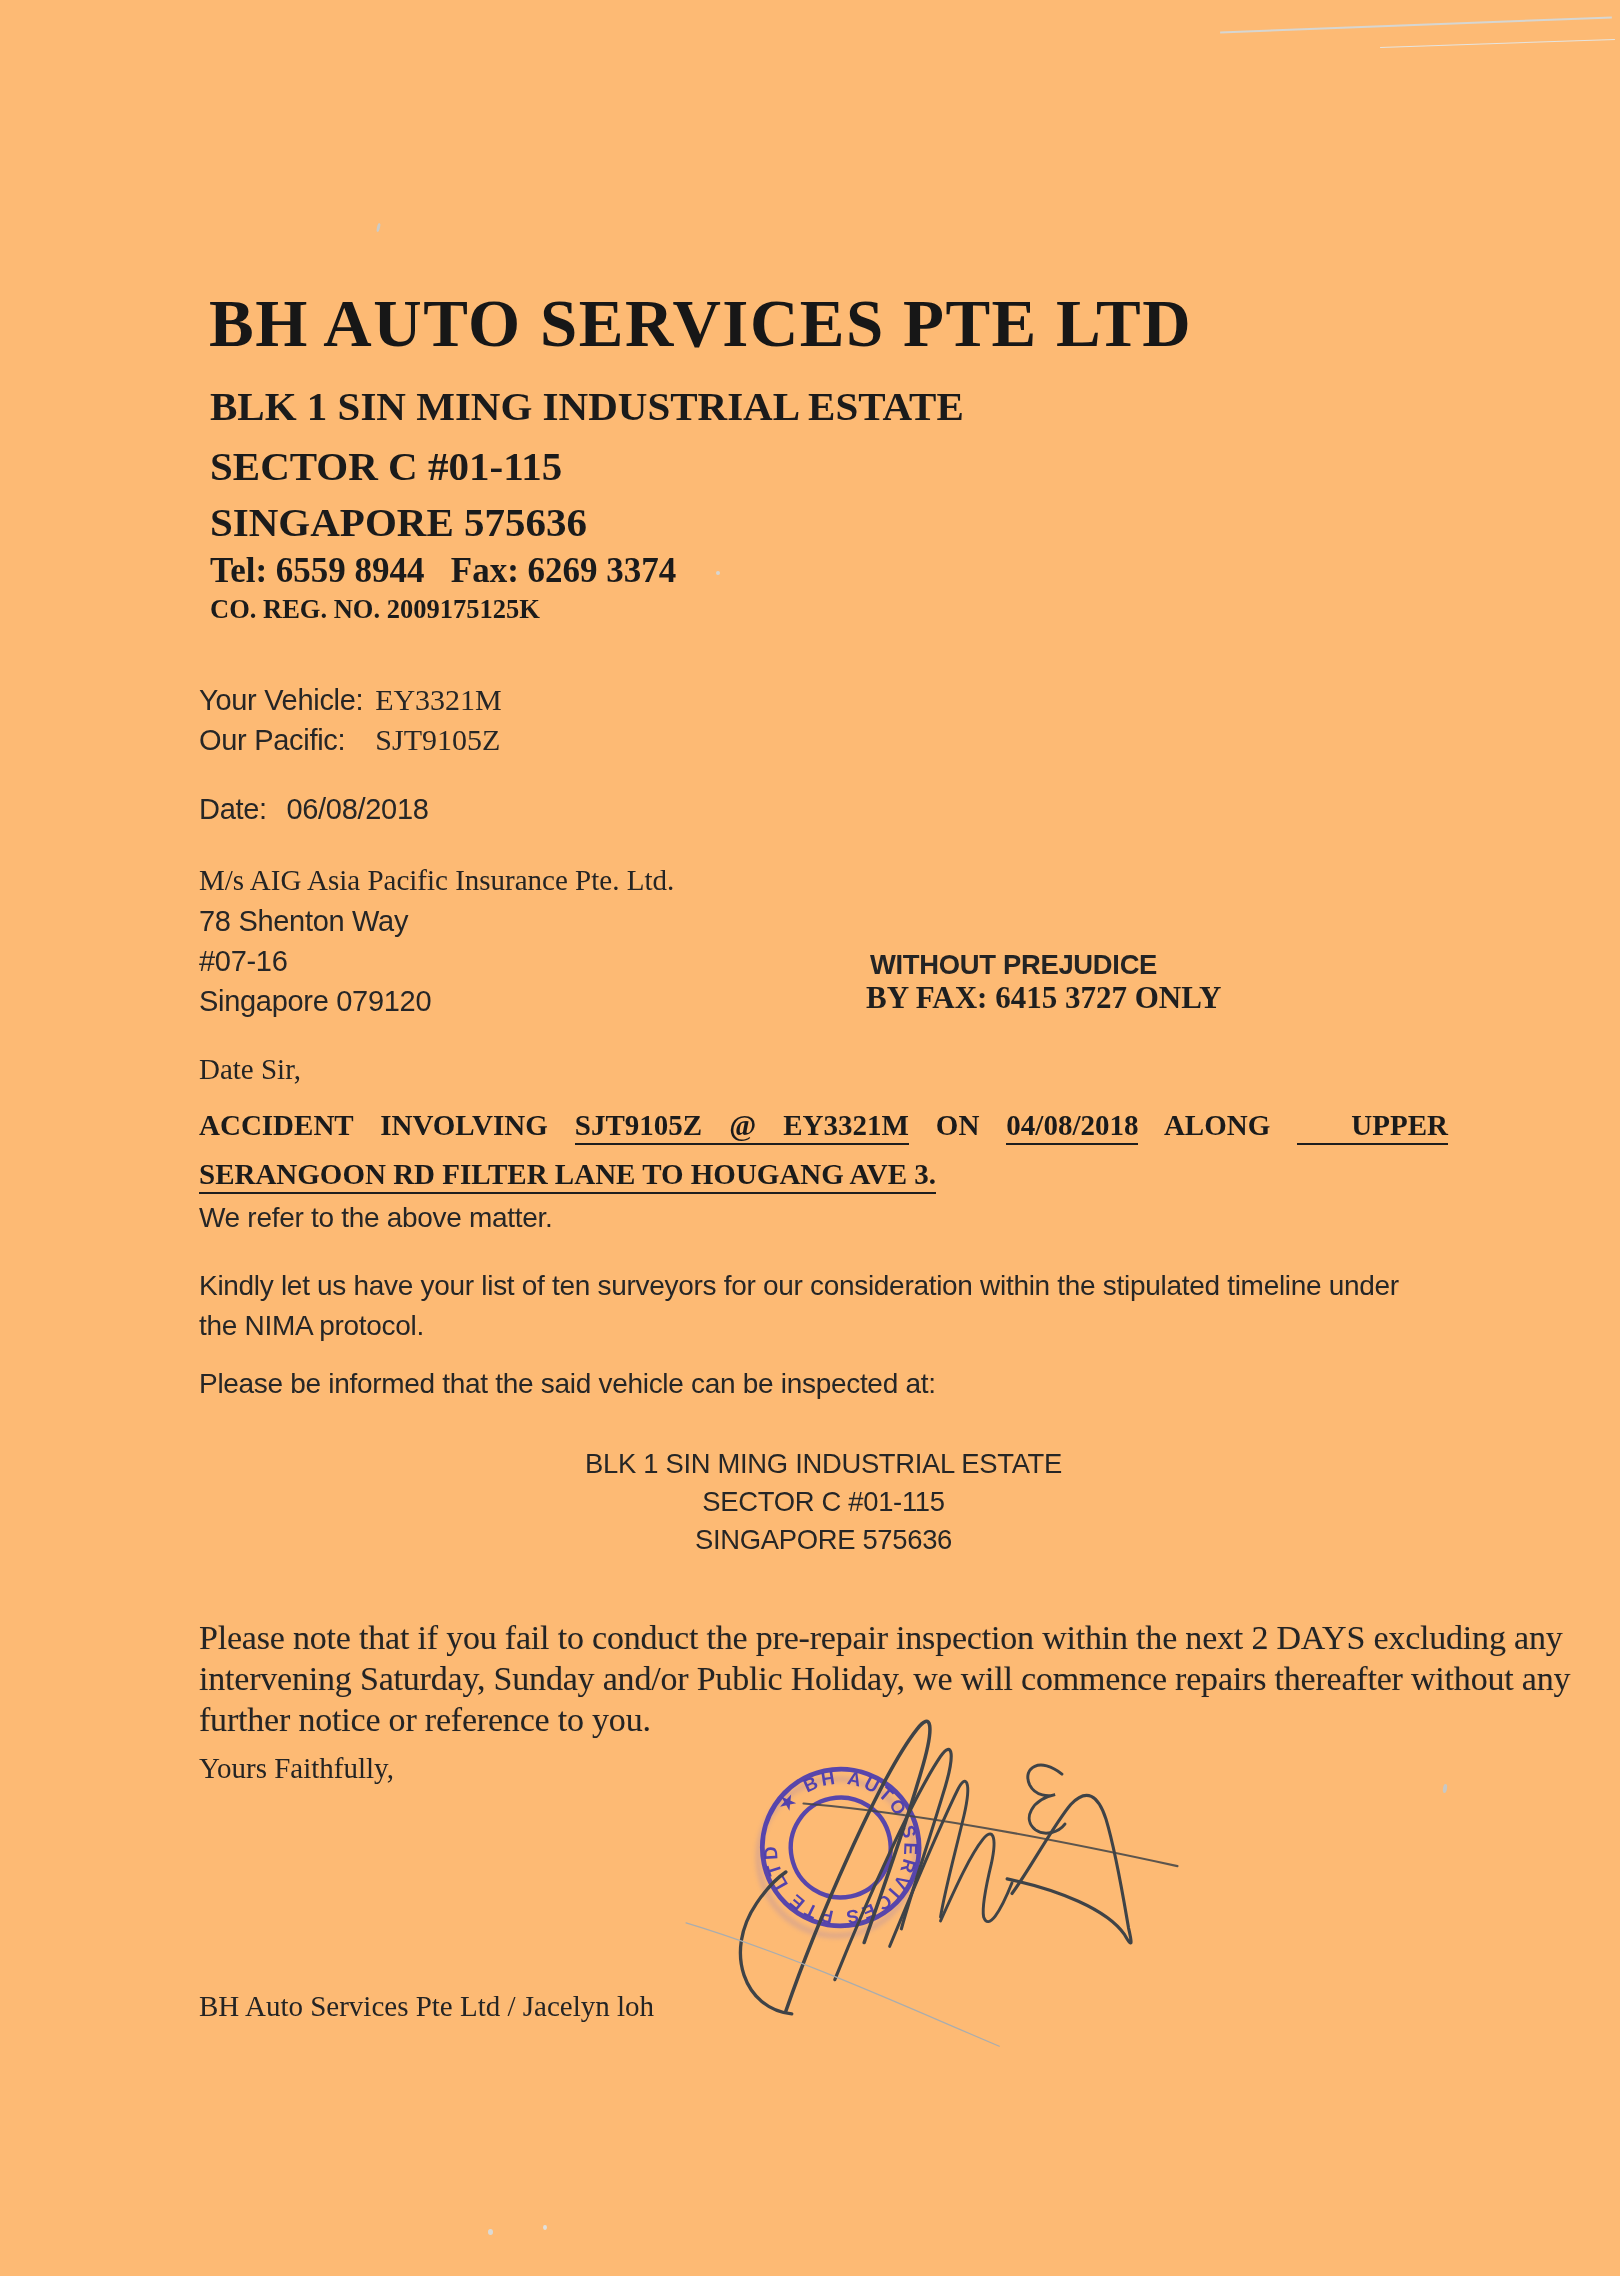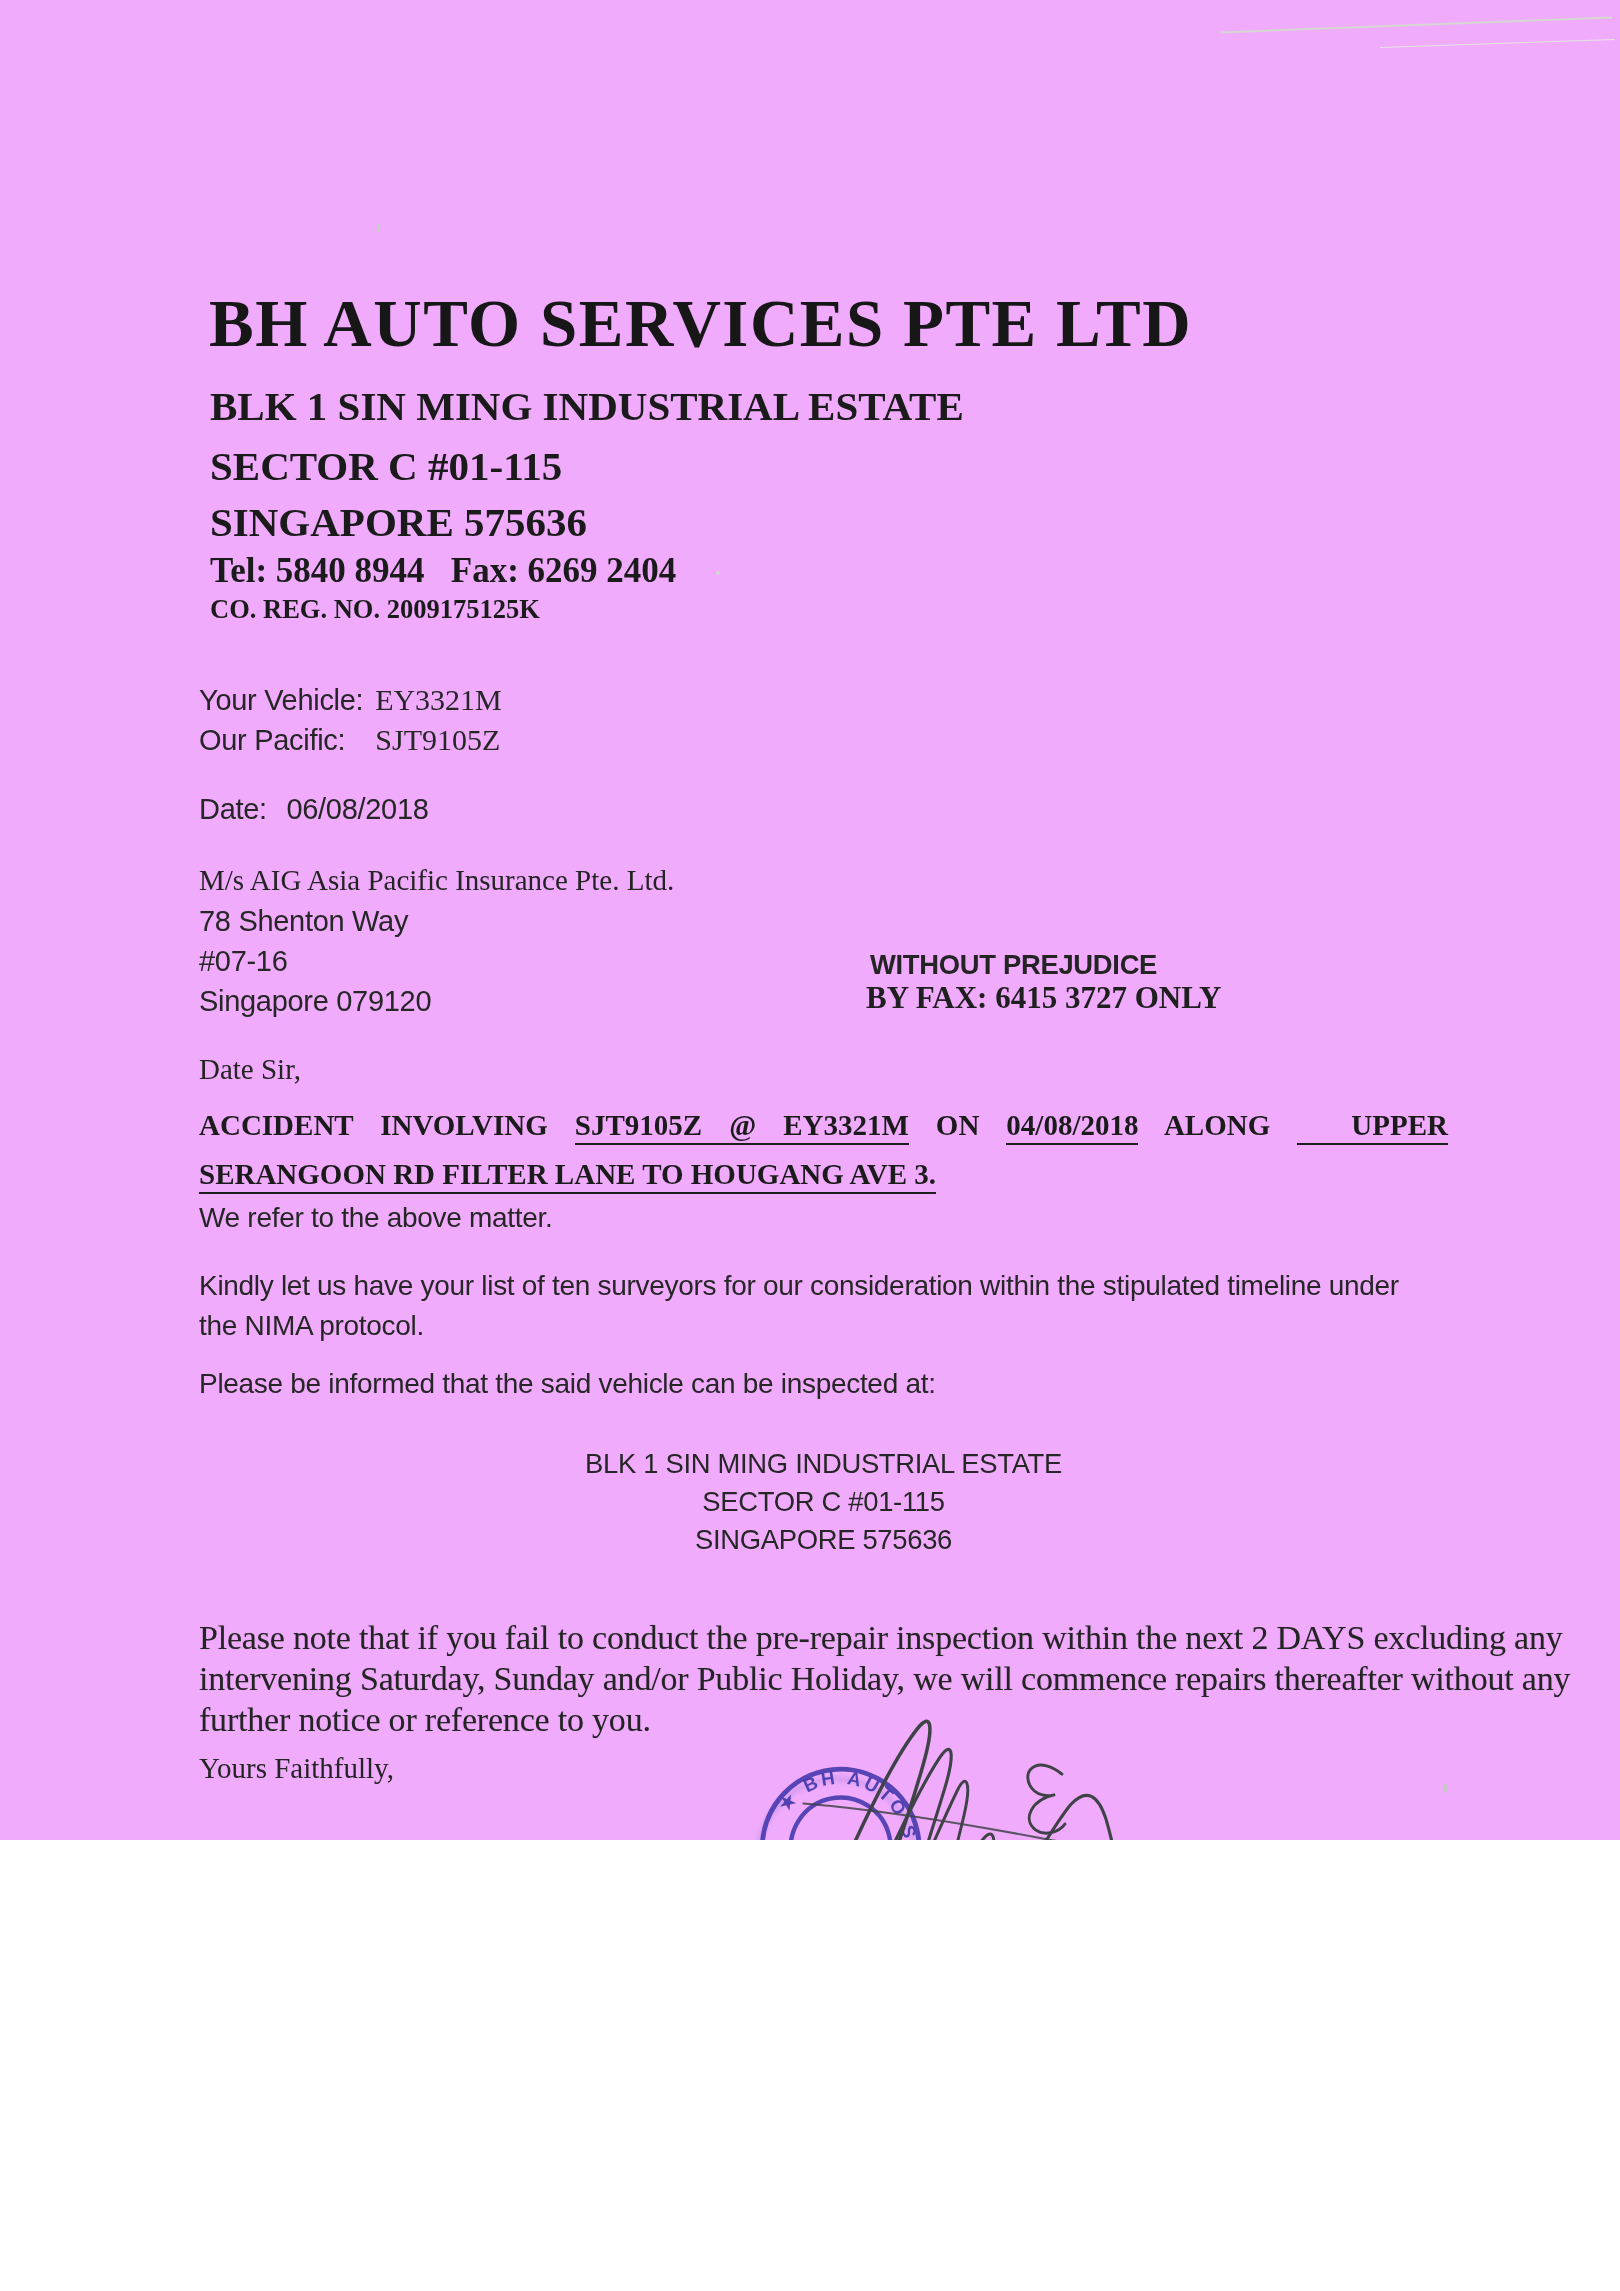--- a/index.html
+++ b/index.html
@@ -1,19 +1,19 @@
 <!DOCTYPE html>
 <html><head>
 <meta charset="utf-8">
 <style>
   html,body{margin:0;padding:0;background:#ffffff;}
   .page{
     position:relative;
-    width:1620px;height:1840px;
-    background:#f0abfc;
+    width:1620px;height:2276px;
+    background:#fdba74;
     overflow:hidden;
     font-family:"Liberation Serif", serif;
     color:#222;
   }
   .abs{position:absolute;}
   .serif{font-family:"Liberation Serif", serif;}
   .sans{font-family:"Liberation Sans", sans-serif; letter-spacing:-0.3px;}
   
   .lh-title{left:209px;top:285px;font-size:67px;font-weight:bold;letter-spacing:1.5px;color:#171717;white-space:nowrap;}
   .lh-a1{left:210px;top:382px;font-size:41px;font-weight:bold;color:#1b1b1b;white-space:nowrap;}
@@ -64,21 +64,21 @@
 </style>
 </head>
 <body>
 
 <div class="page">
 
   <div class="abs serif lh-title">BH AUTO SERVICES PTE LTD</div>
   <div class="abs serif lh-a1">BLK 1 SIN MING INDUSTRIAL ESTATE</div>
   <div class="abs serif lh-a2">SECTOR C #01-115</div>
   <div class="abs serif lh-a3">SINGAPORE 575636</div>
-  <div class="abs serif lh-tel">Tel: 5840 8944   Fax: 6269 2404</div>
+  <div class="abs serif lh-tel">Tel: 6559 8944   Fax: 6269 3374</div>
   <div class="abs serif lh-reg">CO. REG. NO. 2009175125K</div>
 
   <div class="abs sans refline ref-your">
     <span>Your Vehicle:</span><span class="ref-val-serif gap-sm">EY3321M</span>
   </div>
   <div class="abs sans refline ref-our">
     <span>Our Pacific:</span><span class="ref-val-serif gap-md">SJT9105Z</span>
   </div>
   <div class="abs sans refline ref-date">
     <span>Date:</span><span class="gap-lg">06/08/2018</span>

